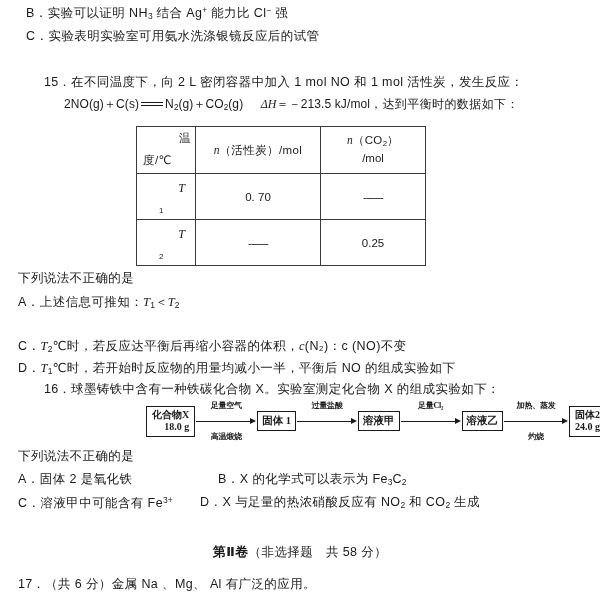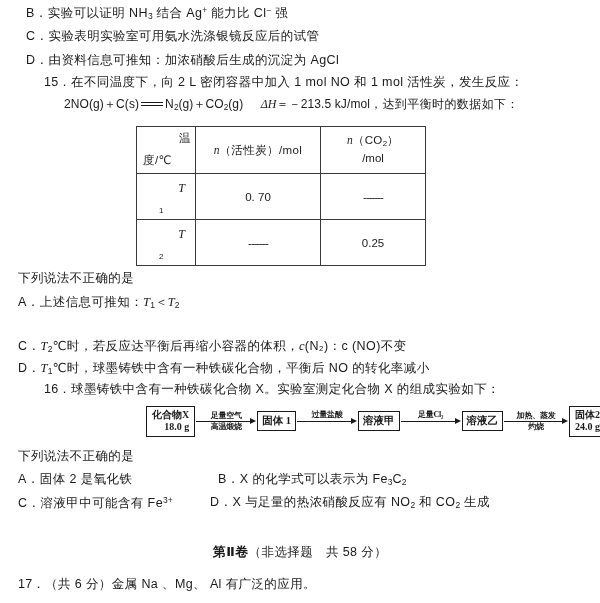--- a/index.html
+++ b/index.html
@@ -166,21 +166,21 @@
   }
   .fbox.big {
     border-width: 1.6px;
     text-align: right;
   }
   .fconn {
     position: relative;
     height: 40px;
     display: flex;
     flex-direction: column;
-    justify-content: center;
+    justify-content: space-between;
     align-items: center;
   }
   .fconn .ftxt {
     font-size: 8px;
     font-weight: bold;
     line-height: 1.15;
     text-align: center;
     white-space: nowrap;
     letter-spacing: -0.2px;
   }
@@ -222,23 +222,20 @@
 <div class="page">
 
   <div class="line" style="left:26px; top:6px;">
     <span class="opt-label">B．</span><span class="cn">实验可以证明 NH</span><sub>3</sub><span class="cn"> 结合 Ag</span><sup>+</sup><span class="cn"> 能力比 Cl</span><sup>−</sup><span class="cn"> 强</span>
   </div>
 
   <div class="line" style="left:26px; top:30px;">
     <span class="opt-label">C．</span><span class="cn">实验表明实验室可用氨水洗涤银镜反应后的试管</span>
   </div>
 
-  <div class="line" style="left:26px; top:54px;">
-    <span class="opt-label">D．</span><span class="cn">由资料信息可推知：加浓硝酸后生成的沉淀为 AgCl</span>
-  </div>
 
   <div class="line" style="left:44px; top:76px;">
     <span>15．</span><span class="cn">在不同温度下，向 2 L 密闭容器中加入 1 mol NO 和 1 mol 活性炭，发生反应：</span>
   </div>
 
   <div class="line eqn" style="left:18px; top:98px;margin-left:46px;">
     <span>2NO(g)＋C(s)</span><span class="eqarrow"></span><span>N</span><sub>2</sub><span>(g)＋CO</span><sub>2</sub><span>(g)</span>
     <span style="display:inline-block;width:14px;"></span><span class="ital">ΔH</span><span>＝－213.5 kJ/mol</span><span class="cn">，达到平衡时的数据如下：</span>
   </div>
 
@@ -281,21 +278,21 @@
   <div class="line" style="left:18px; top:296px;">
     <span class="opt-label">A．</span><span class="cn">上述信息可推知：</span><span class="ital">T</span><sub>1</sub><span>＜</span><span class="ital">T</span><sub>2</sub>
   </div>
 
 
   <div class="line" style="left:18px; top:340px;">
     <span class="opt-label">C．</span><span class="ital">T</span><sub>2</sub><span class="cn">℃时，若反应达平衡后再缩小容器的体积，</span><span class="ital">c</span><span class="cn">(N₂)：c (NO)不变</span>
   </div>
 
   <div class="line" style="left:18px; top:362px;">
-    <span class="opt-label">D．</span><span class="ital">T</span><sub>1</sub><span class="cn">℃时，球墨铸铁中含有一种铁碳化合物，平衡后 NO 的转化率减小</span>
+    <span class="opt-label">D．</span><span class="ital">T</span><sub>1</sub><span class="cn">℃时，若开始时反应物的用量均减小一半，平衡后 NO 的组成实验如下</span>
   </div>
 
   <div class="line" style="left:44px; top:383px;">
     <span>16．</span><span class="cn">球墨铸铁中含有一种铁碳化合物 X。实验室测定化合物 X 的组成实验如下：</span>
   </div>
 
   <div class="flow">
     <div class="fbox two big">
       <div>化合物X</div>
       <div>18.0 g</div>
@@ -342,21 +339,21 @@
   </div>
 
   <div class="line" style="left:218px; top:473px;">
     <span class="opt-label">B．</span><span class="cn">X 的化学式可以表示为 Fe</span><sub>3</sub><span>C</span><sub>2</sub>
   </div>
 
   <div class="line" style="left:18px; top:496px;">
     <span class="opt-label">C．</span><span class="cn">溶液甲中可能含有 Fe</span><sup>3+</sup>
   </div>
 
-  <div class="line" style="left:210px; top:496px;">
+  <div class="line" style="left:200px; top:496px;">
     <span class="opt-label">D．</span><span class="cn">X 与足量的热浓硝酸反应有 NO</span><sub>2</sub><span class="cn"> 和 CO</span><sub>2</sub><span class="cn"> 生成</span>
   </div>
 
   <div class="part2" style="top:543px;">
     <span>第Ⅱ卷</span><span style="font-weight:normal;font-size:12.5px;">（非选择题　共 58 分）</span>
   </div>
 
   <div class="line" style="left:18px; top:578px;">
     <span>17．</span><span class="cn">（共 6 分）金属 Na 、Mg、 Al 有广泛的应用。</span>
   </div>

